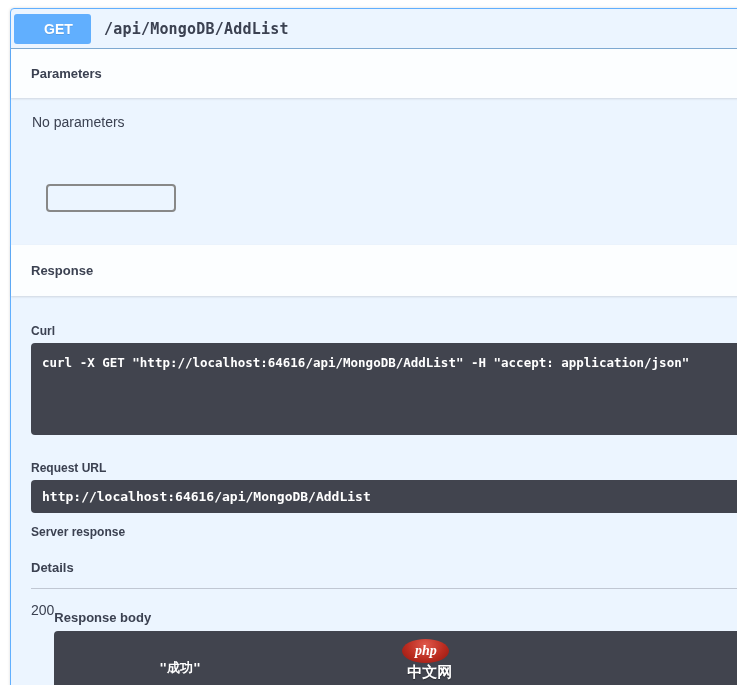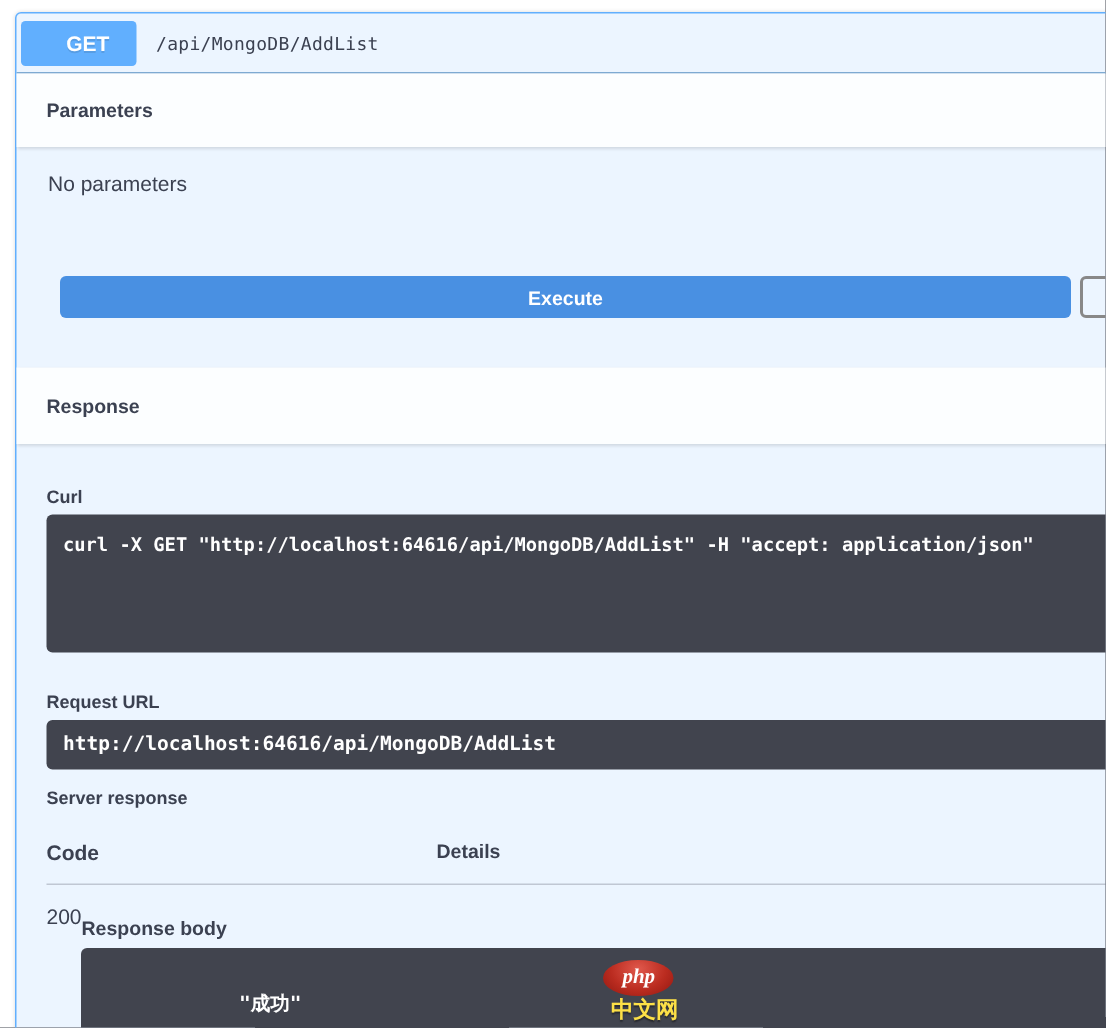--- a/index.html
+++ b/index.html
@@ -40,22 +40,22 @@
     color: #fff;
     font-size: 14px;
     font-weight: bold;
     border-radius: 3px;
     text-shadow: 0 1px 0 rgba(0,0,0,.1);
     padding-left: 12px;
   }
   .endpoint-path {
     margin-left: 13px;
     font-family: "DejaVu Sans Mono", monospace;
-    font-weight: normal;
-    font-size: 12px;
+    font-weight: bold;
+    font-size: 15px;
     color: #3b4151;
     letter-spacing: .2px;
   }
 
   
   .section-header {
     display: flex;
     align-items: center;
     padding: 0 20px;
     background: rgba(255,255,255,.85);
@@ -161,21 +161,21 @@
     font-style: italic;
     font-weight: bold;
     font-size: 14px;
     font-family: "Liberation Serif", serif;
     display: flex;
     align-items: center;
     justify-content: center;
   }
   .wm-text {
     margin-left: 8px;
-    color: #fde047;
+    color: #ffffff;
     font-size: 15px;
     font-weight: bold;
     font-family: "Liberation Sans", sans-serif;
     text-shadow: 0 1px 1px rgba(0,0,0,.4);
     text-align: center;
   }
 </style>
 </head>
 <body>
 
@@ -186,42 +186,40 @@
     <span class="endpoint-path">/api/MongoDB/AddList</span>
   </div>
 
   <div class="section-header h-params">
     <span class="section-title">Parameters</span>
   </div>
 
   <div class="params-body">
     <div class="no-params">No parameters</div>
     <div class="execute-row">
-      <button class="btn-execute">Execute</button>
       <button class="btn-clear"></button>
     </div>
   </div>
 
   <div class="section-header h-resp">
     <span class="section-title">Response</span>
   </div>
 
   <div class="responses-body">
 
     <div class="block-label">Curl</div>
     <div class="dark-block curl-block">curl -X GET "http://localhost:64616/api/MongoDB/AddList" -H "accept: application/json"</div>
 
     <div class="block-label">Request URL</div>
     <div class="dark-block url-block">http://localhost:64616/api/MongoDB/AddList</div>
 
     <div class="block-label">Server response</div>
 
     <div class="live-table">
       <div class="thead">
-        <div class="col-code-h">Code</div>
         <div class="col-details-h">Details</div>
       </div>
       <div class="trow">
         <div class="code-val">200</div>
         <div class="details-cell">
           <div class="resp-body-label">Response body</div>
           <div class="dark-block response-block">
             <span>"成功"</span>
             <span class="watermark">
               <span class="wm-ellipse">php</span>

